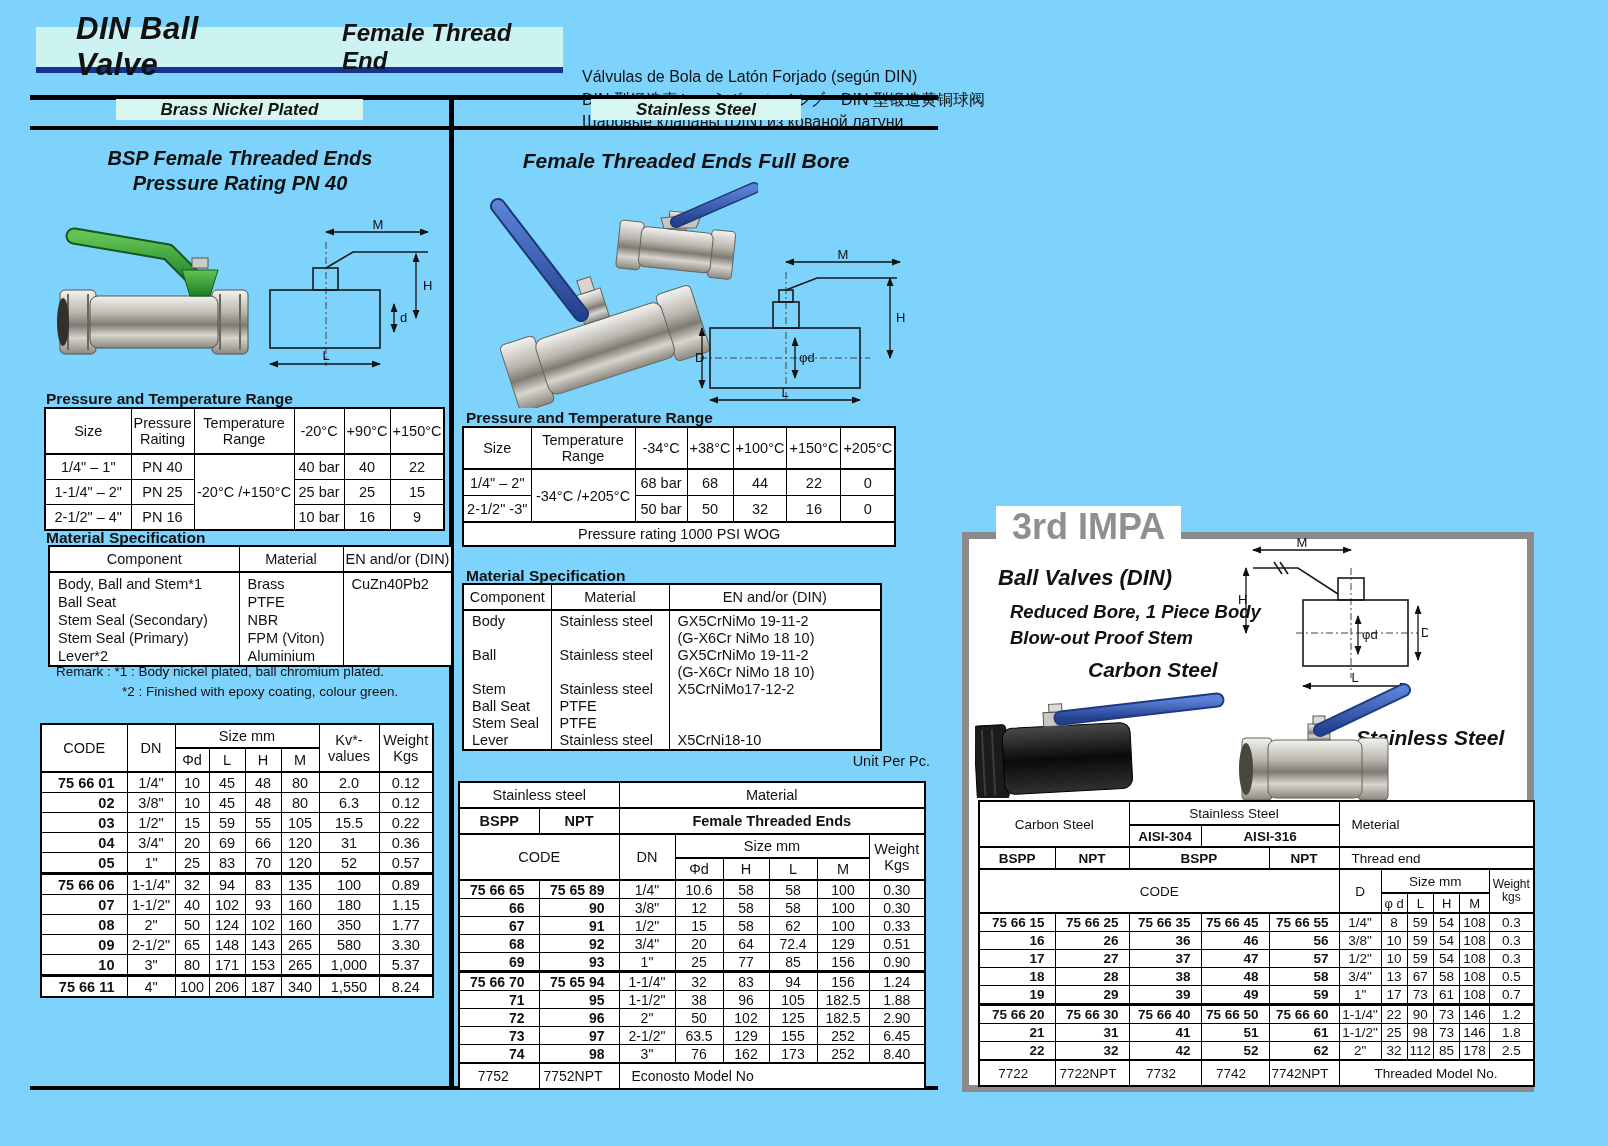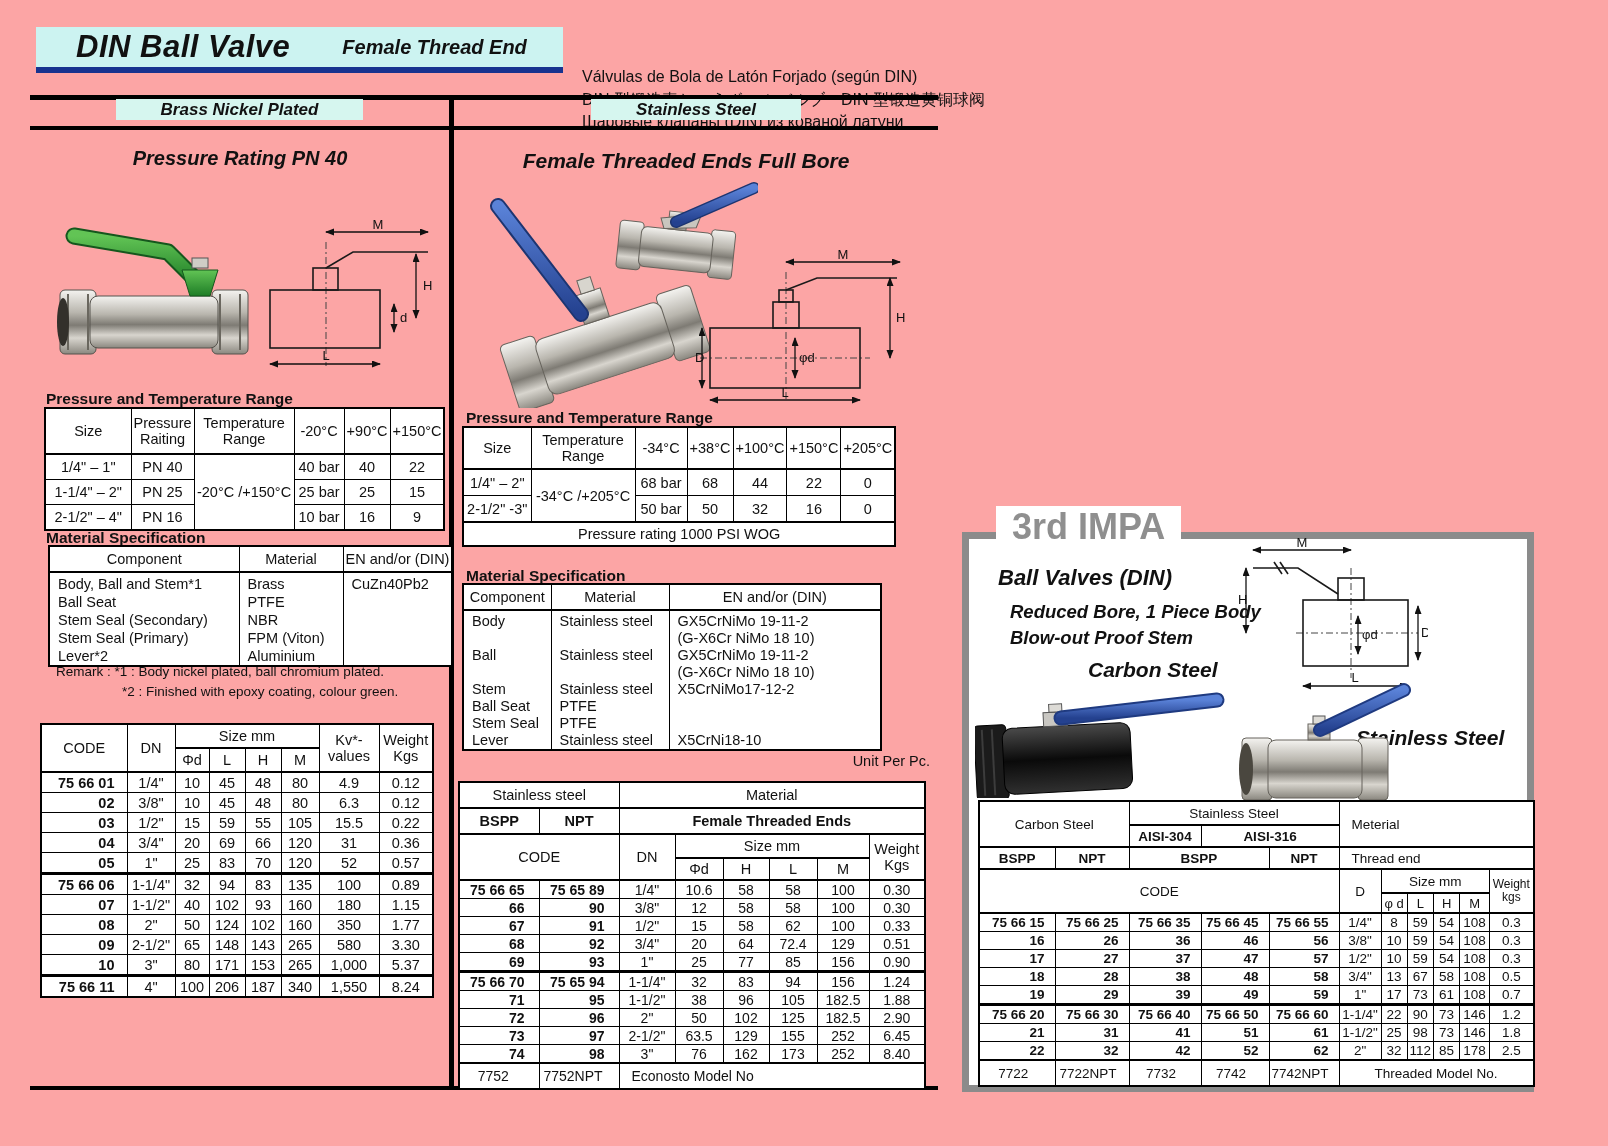--- a/index.html
+++ b/index.html
@@ -1,23 +1,23 @@
 <!DOCTYPE html>
 <html><head>
 <meta charset="utf-8">
 <style>
   html,body{margin:0;padding:0;background:#fff;}
-  .page{position:relative;width:1608px;height:1146px;background:#fca5a5;color:#111;
+  .page{position:relative;width:1608px;height:1146px;background:#7dd3fc;color:#111;
         font-family:"Liberation Sans",sans-serif;overflow:hidden;}
   
   .brand-band{position:absolute;left:36px;top:27px;width:527px;height:46px;background:#ccf3f1;
               border-bottom:6px solid #17338f;display:flex;align-items:center;gap:52px;
               padding-left:40px;box-sizing:border-box;}
   .brand-title{font-size:31px;font-weight:bold;font-style:italic;letter-spacing:.5px;}
-  .brand-subtitle{font-size:20px;font-weight:bold;font-style:italic;}
+  .brand-subtitle{font-size:24px;font-weight:bold;font-style:italic;}
   .lang-block{position:absolute;left:582px;top:22px;font-size:16px;line-height:1.42;white-space:nowrap;margin-top:44px;}
   
   .rule{position:absolute;background:#000;}
   .rule-top{left:30px;top:95px;width:908px;height:5px;}
   .rule-sub{left:30px;top:126px;width:908px;height:4px;}
   .rule-bottom{left:30px;top:1086px;width:908px;height:4px;}
   .vrule{position:absolute;left:449px;top:95px;width:5px;height:995px;background:#000;}
   .col-head{position:absolute;top:100px;text-align:center;font-weight:bold;font-style:italic;font-size:17px;}
   .col-head-left{left:30px;width:419px;}
   .col-head-mid{left:454px;width:484px;}
@@ -148,20 +148,21 @@
   <div class="vrule"></div>
 
   <div class="col-head col-head-left">
     <span>Brass Nickel Plated</span>
   </div>
   <div class="col-head col-head-mid">
     <span>Stainless Steel</span>
   </div>
 
   <div class="block-title bsp-title">
+    <div>BSP Female Threaded Ends</div>
     <div>Pressure Rating PN 40</div>
   </div>
 
   <svg class="art" style="left:50px;top:208px" width="208" height="158" viewBox="0 0 208 158">
     <rect x="10" y="82" width="36" height="64" rx="5" fill="url(#gm)" stroke="#55524c"></rect>
     <rect x="162" y="82" width="36" height="64" rx="5" fill="url(#gm)" stroke="#55524c"></rect>
     <line x1="18" y1="86" x2="18" y2="142" stroke="#6a675f" stroke-width="2"></line>
     <line x1="38" y1="86" x2="38" y2="142" stroke="#6a675f" stroke-width="2"></line>
     <line x1="170" y1="86" x2="170" y2="142" stroke="#6a675f" stroke-width="2"></line>
     <line x1="190" y1="86" x2="190" y2="142" stroke="#6a675f" stroke-width="2"></line>
@@ -317,21 +318,21 @@
       </tr>
     </thead>
     <tbody>
         <tr>
           <td>75 66 01</td>
           <td>1/4"</td>
           <td>10</td>
           <td>45</td>
           <td>48</td>
           <td>80</td>
-          <td>4.9</td>
+          <td>2.0</td>
           <td>0.12</td>
         </tr>
         <tr>
           <td>02</td>
           <td>3/8"</td>
           <td>10</td>
           <td>45</td>
           <td>48</td>
           <td>80</td>
           <td>6.3</td>

